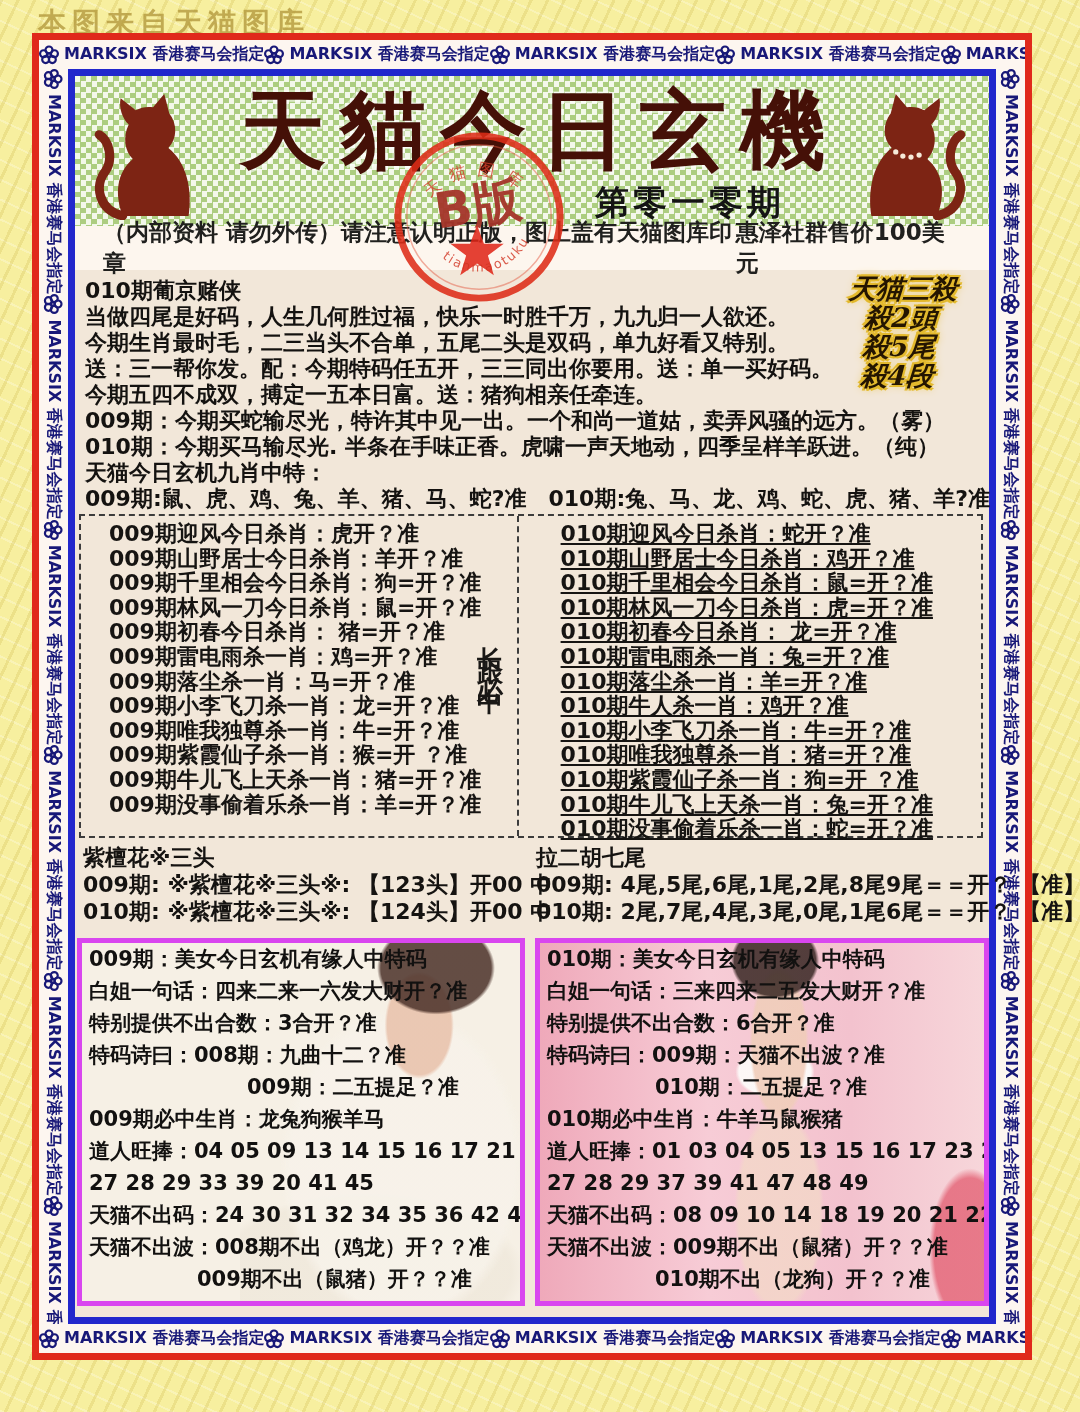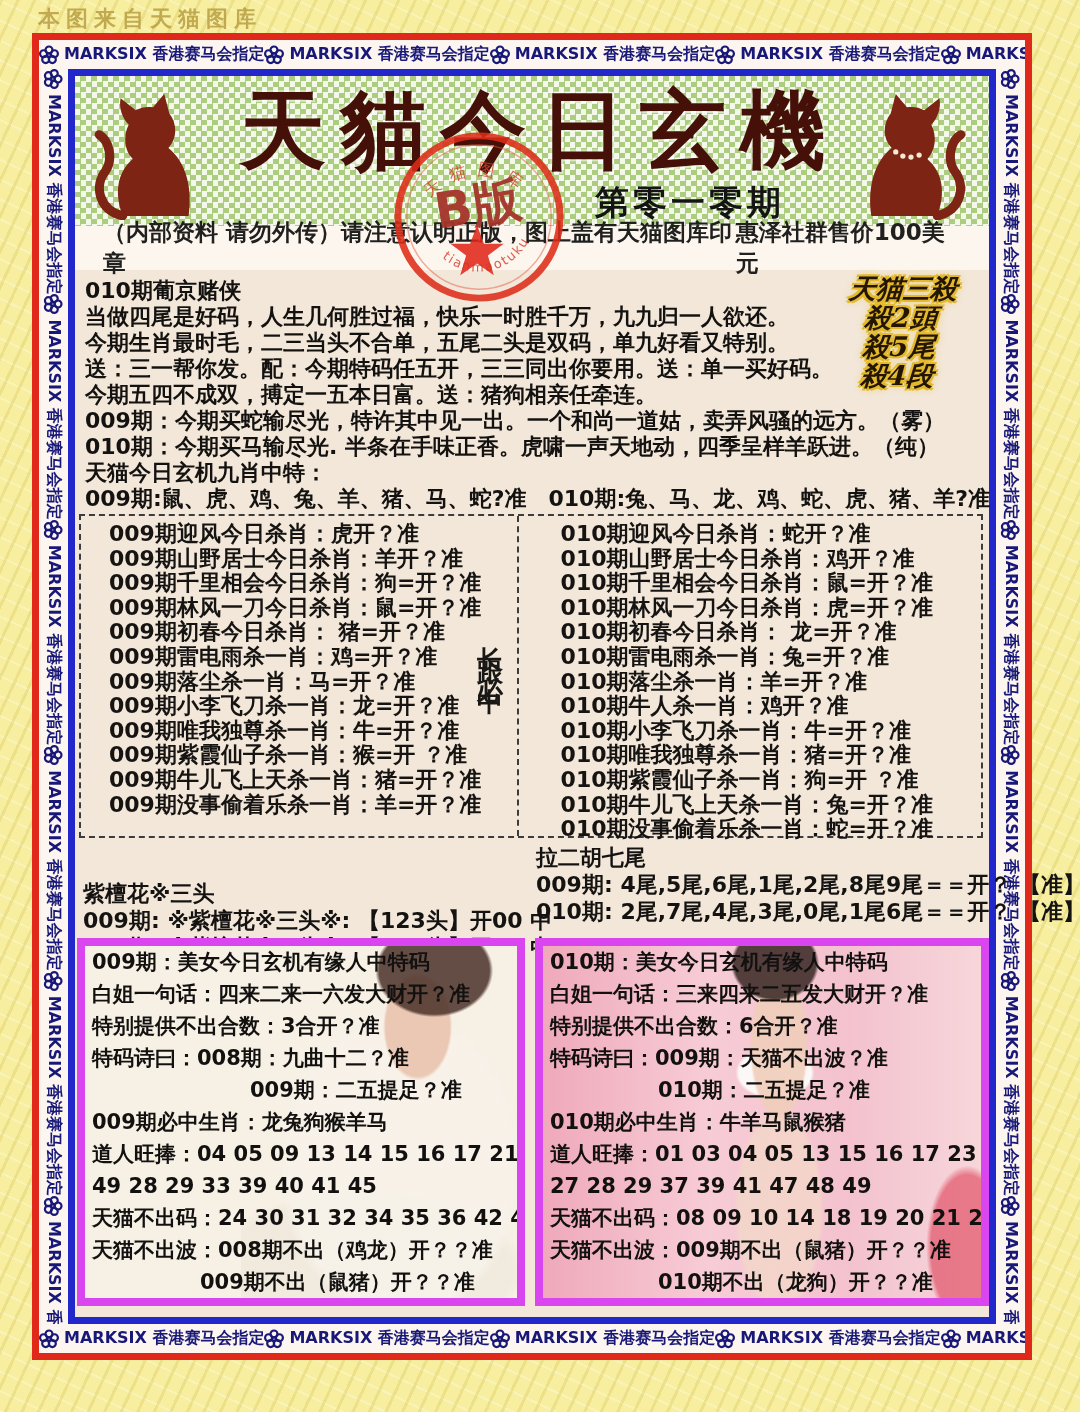--- a/index.html
+++ b/index.html
@@ -2,21 +2,21 @@
 <html><head>
 <meta charset="utf-8">
 <style>
   html,body{margin:0;padding:0;}
   body{font-family:"DejaVu Sans",sans-serif;}
   .page{position:relative;width:1080px;height:1412px;overflow:hidden;
     background-color:#f7ef9f;
     background-image:
       repeating-linear-gradient(115deg, rgba(210,190,85,.30) 0 3px, transparent 3px 15px),
       repeating-linear-gradient(25deg, rgba(255,255,255,.25) 0 2px, transparent 2px 18px);}
-  .watermark{position:absolute;left:38px;top:4px;font-size:22px;font-weight:bold;
+  .watermark{position:absolute;left:38px;top:4px;font-size:28px;font-weight:bold;
     color:#b49a3e;opacity:.8;letter-spacing:6px;}
   
   .red-frame{position:absolute;left:32px;top:33px;width:1000px;height:1327px;
     box-sizing:border-box;border:7px solid #e0291b;background:#fdf6f0;}
   .band{position:absolute;overflow:hidden;color:#181878;font-weight:bold;font-size:16px;text-align:center;}
   .band .seg{display:flex;align-items:center;gap:5px;white-space:nowrap;}
   .flower{width:20px;height:20px;flex:0 0 auto;}
   .band-top{left:0;right:0;top:0;height:29px;display:flex;align-items:center;justify-content:space-around;}
   .band-bottom{left:0;right:0;bottom:0;height:29px;display:flex;align-items:center;justify-content:space-around;}
   .band-left{left:0;top:29px;bottom:29px;width:29px;}
@@ -48,33 +48,33 @@
   .sansha{position:absolute;left:736px;top:198px;width:178px;text-align:center;
     font-family:"DejaVu Serif",serif;font-style:italic;font-weight:bold;font-size:27px;
     color:#241500;transform:skewX(-4deg);
     text-shadow:2px 2px 0 #e3b92d,-2px -2px 0 #e3b92d,2px -2px 0 #e3b92d,-2px 2px 0 #e3b92d,0 0 9px #e7bf35;}
   .sansha div{height:29px;line-height:29px;}
   
   .killbox{position:absolute;left:4px;right:6px;top:438px;height:324px;box-sizing:border-box;
     border:2px dashed #3c3c3c;font-size:22px;font-weight:bold;color:#161412;}
   .kcol{position:absolute;top:6px;bottom:4px;}
   .kleft{left:28px;width:44%;}
-  .kright{left:calc(48.4% + 44px);right:0;}
+  .kright{left:calc(48.4% + 44px);right:0;text-decoration:underline;}
   .krow{height:24.6px;line-height:24.6px;white-space:nowrap;}
   .kdivider{position:absolute;top:0;bottom:0;left:48.4%;width:0;border-left:2px dashed #3c3c3c;}
   .kmid{position:absolute;left:calc(48.4% - 38px);top:110px;width:30px;
     writing-mode:vertical-rl;font-size:26px;font-weight:bold;letter-spacing:14px;color:#1a1816;}
   
   .threes{position:absolute;left:8px;right:0;top:768px;height:92px;font-size:22px;font-weight:bold;color:#151311;}
   .third{position:absolute;top:0;}
-  .third-left{left:0;width:46%;margin-top:36px;}
+  .third-left{left:0;width:46%;}
   .third-right{left:50%;right:0;}
   .trow{height:27px;line-height:27px;white-space:nowrap;}
   
-  .pbox{position:absolute;top:862px;height:368px;box-sizing:border-box;border:8px solid #d946ef;
+  .pbox{position:absolute;top:862px;height:368px;box-sizing:border-box;border:5px solid #d946ef;
     font-size:21px;font-weight:bold;color:#121110;overflow:hidden;}
   .pbox-left{left:2px;width:448px;background:#f6f0e5;}
   .pbox-right{left:460px;width:454px;
     background:linear-gradient(90deg,#efa9ba,#f7ccd6 38%,#f3c2ce 70%,#f7d6da);}
   .pline{position:relative;z-index:3;height:32px;line-height:32px;white-space:nowrap;padding-left:7px;}
   .ind-lg{padding-left:165px;}
   .ind-md{padding-left:115px;}
   .photo{position:absolute;z-index:1;top:0;bottom:0;}
   .photo-left{right:0;width:64%;
     background:
@@ -374,21 +374,21 @@
 
         <div class="pbox pbox-left">
           <div class="photo photo-left"></div>
           <div class="pline">009期：美女今日玄机有缘人中特码</div>
           <div class="pline">白姐一句话：四来二来一六发大财开？准</div>
           <div class="pline">特别提供不出合数：3合开？准</div>
           <div class="pline">特码诗曰：008期：九曲十二？准</div>
           <div class="pline ind-lg">009期：二五提足？准</div>
           <div class="pline">009期必中生肖：龙兔狗猴羊马</div>
           <div class="pline">道人旺捧：04 05 09 13 14 15 16 17 21 25 26</div>
-          <div class="pline">49 28 29 33 39 40 41 45</div>
+          <div class="pline">27 28 29 33 39 20 41 45</div>
           <div class="pline">天猫不出码：24 30 31 32 34 35 36 42 43 44</div>
           <div class="pline">天猫不出波：008期不出（鸡龙）开？？准</div>
           <div class="pline ind-md">009期不出（鼠猪）开？？准</div>
         </div>
 
         <div class="pbox pbox-right">
           <div class="photo photo-right"></div>
           <div class="photo-right-accent"></div>
           <div class="pline">010期：美女今日玄机有缘人中特码</div>
           <div class="pline">白姐一句话：三来四来二五发大财开？准</div>

